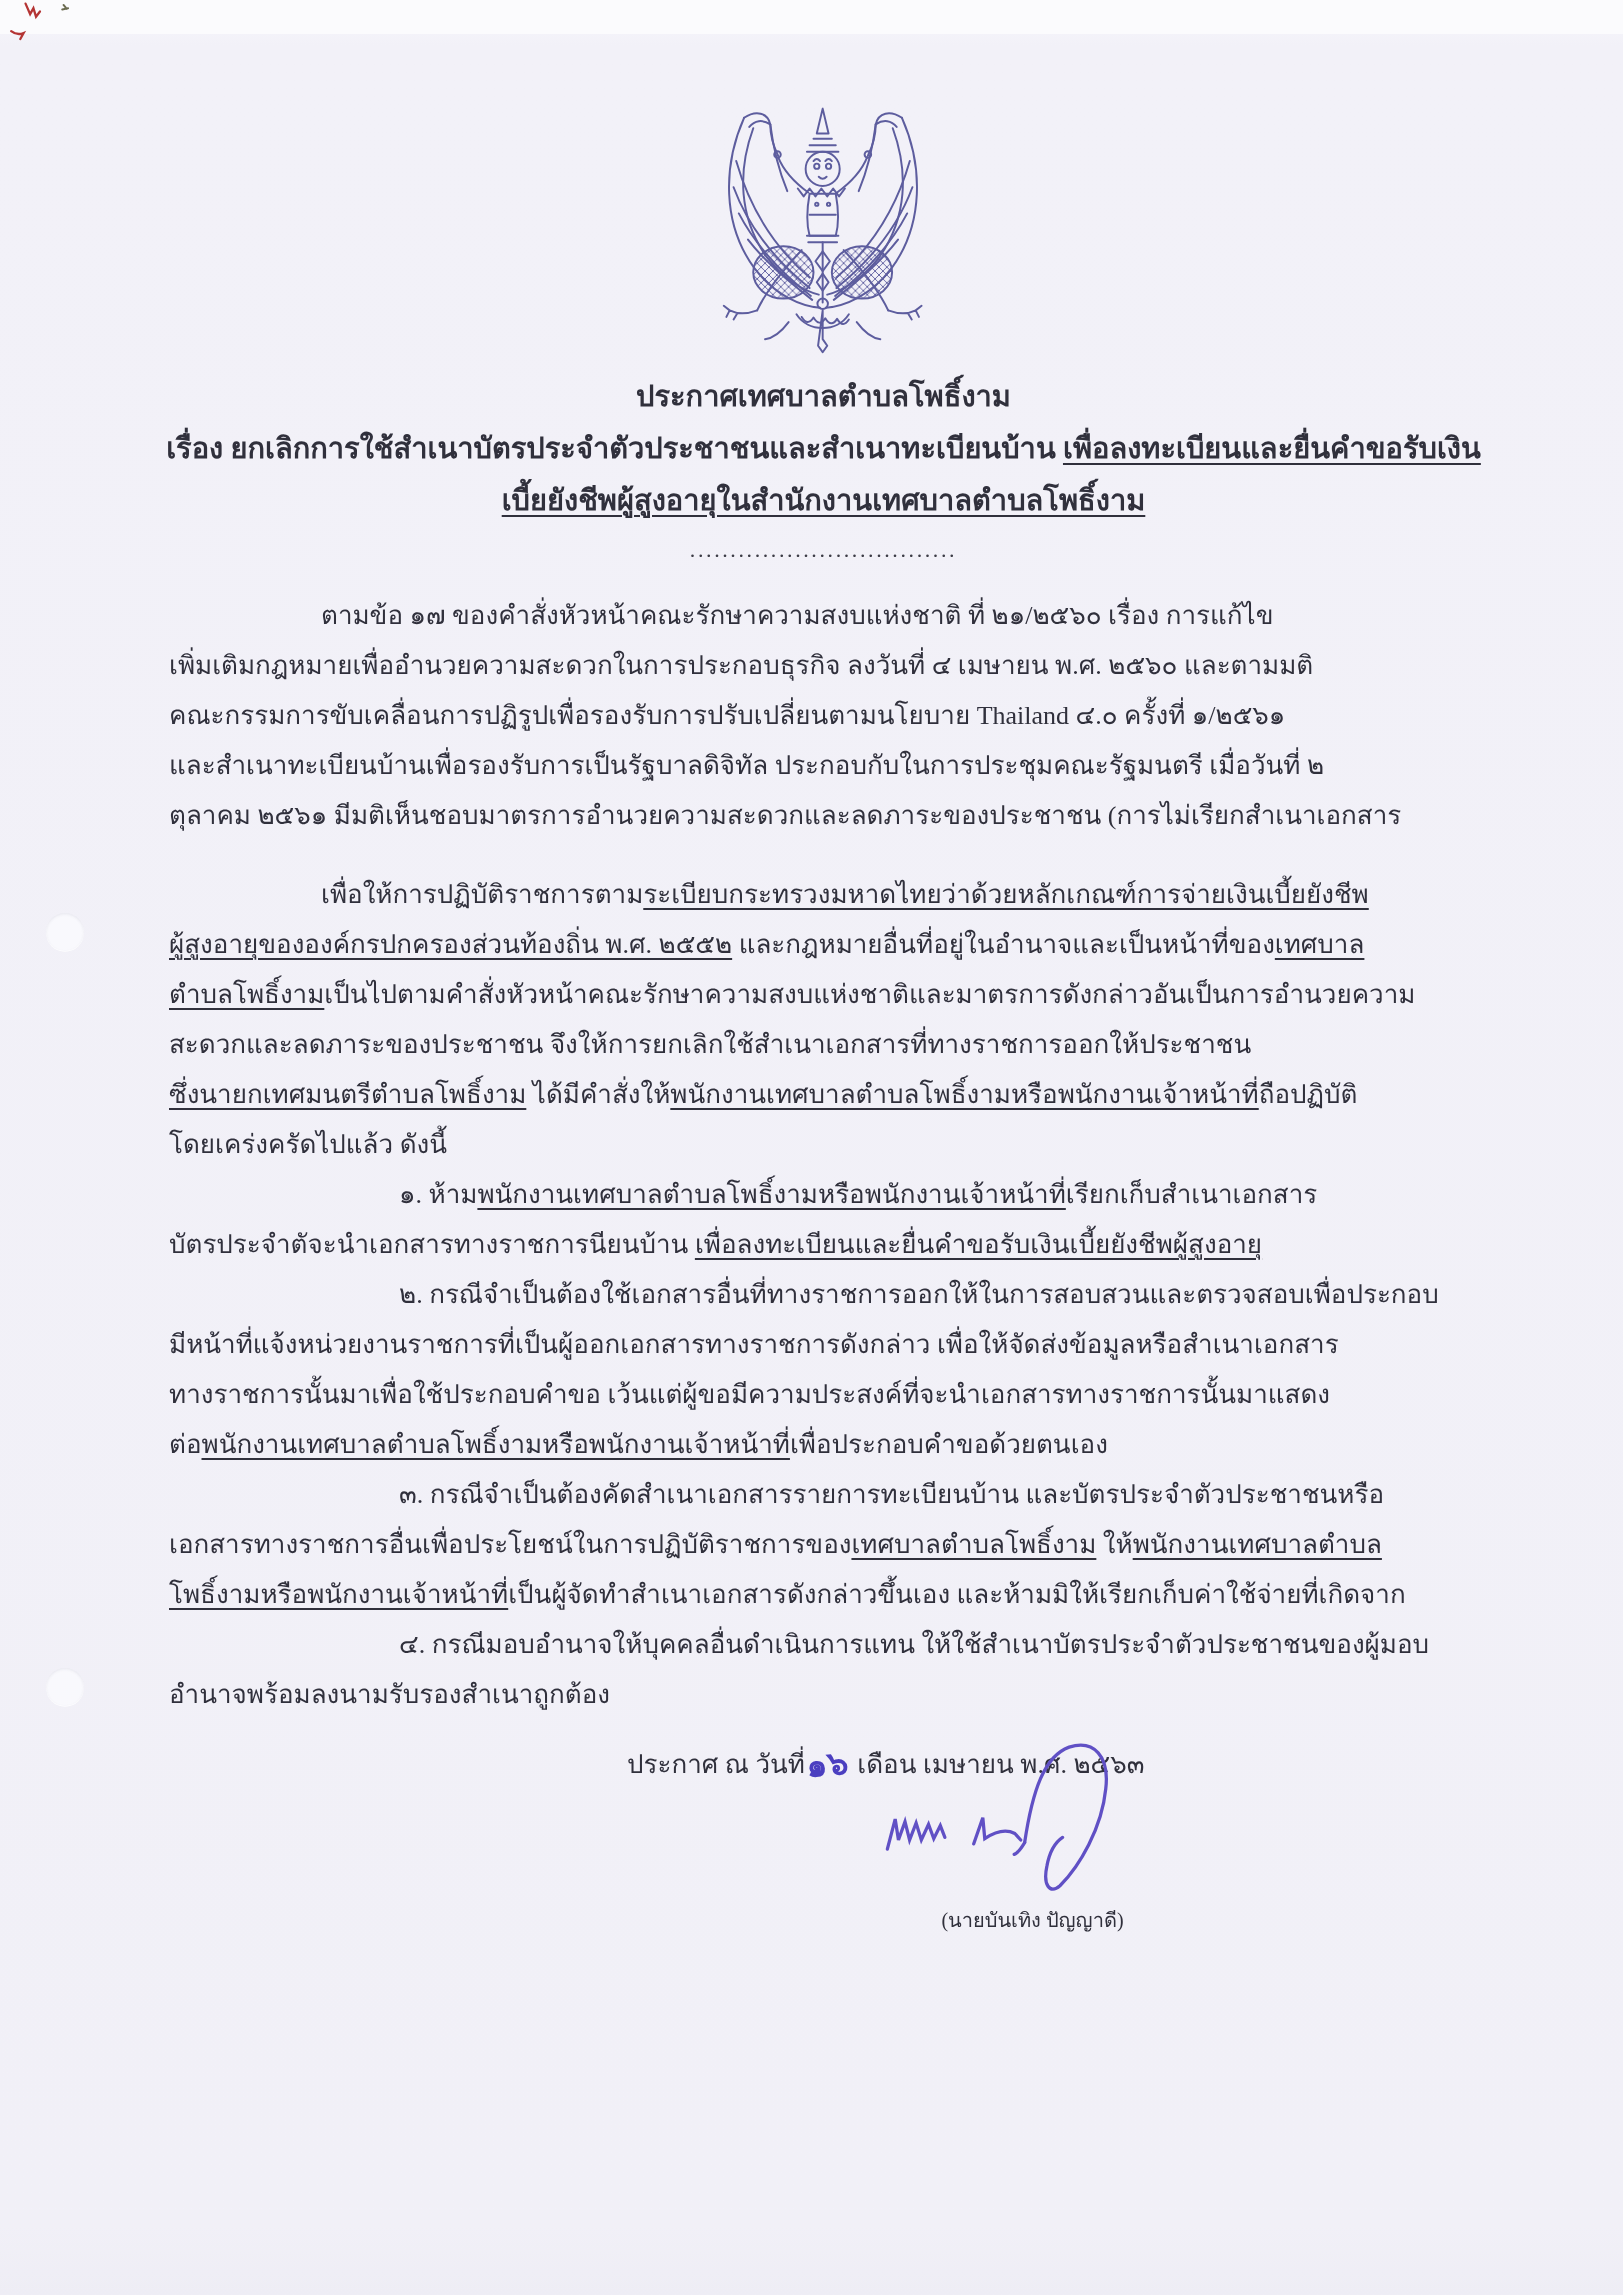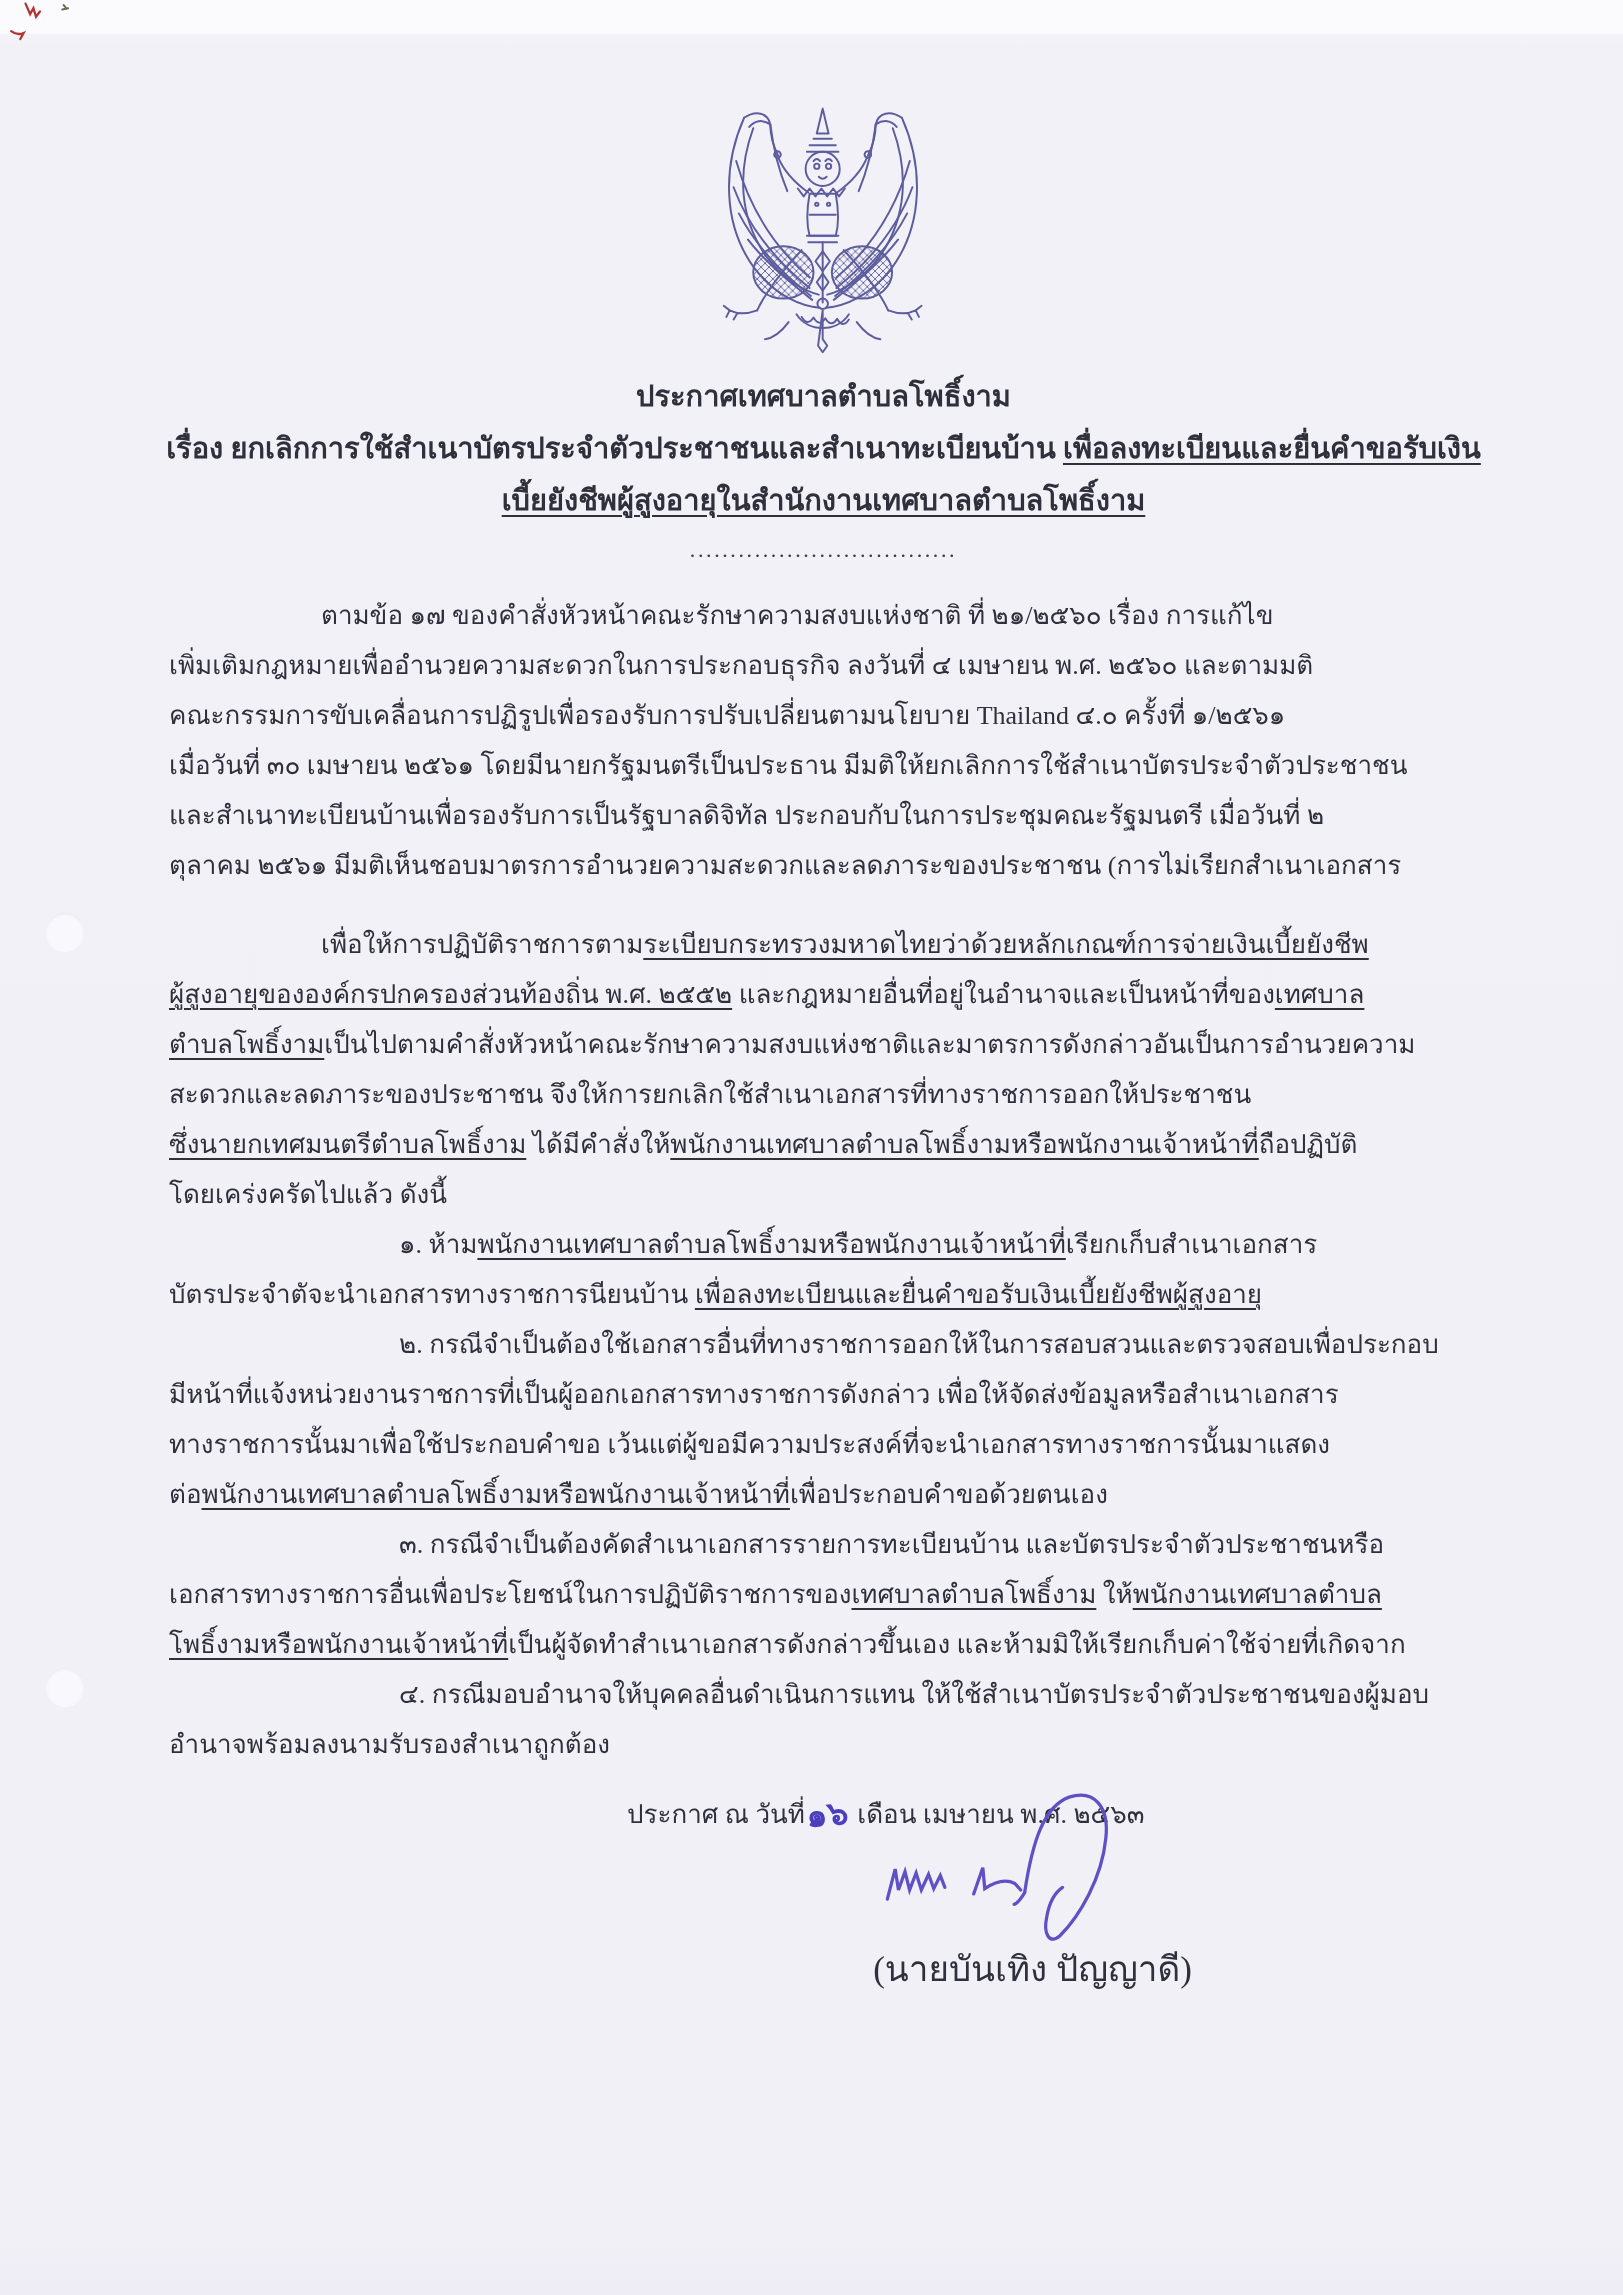--- a/index.html
+++ b/index.html
@@ -31,21 +31,21 @@
   .kind-para .line:first-child{text-indent:152px;}
   .kind-item .line:first-child{text-indent:230px;}
   .promulgation{margin-top:17px;padding-left:458px;font-size:26px;height:59px;white-space:nowrap;}
   .handwritten-day{
     display:inline-block;color:#4b3fc0;font-size:33px;font-weight:bold;
     transform:rotate(-5deg) translateY(2.6px);margin:0 9.2px 0 1.3px;
     font-family:"DejaVu Sans",sans-serif;
   }
   .sig-block{position:relative;margin-top:98px;margin-left:605px;width:517px;text-align:center;}
   .sig-ink{position:absolute;left:95px;top:-156px;}
-  .sig-line{line-height:52px;font-size:35px;white-space:nowrap;}
+  .sig-line{line-height:52px;font-size:20px;white-space:nowrap;}
   .hole-punch{
     position:absolute;left:46px;width:38px;height:38px;border-radius:50%;
     background:#f9f9fd;
     box-shadow:inset 0 1.3px 2.6px rgba(90,90,120,.10),0 0.7px 0 rgba(255,255,255,.9);
   }
   .hp1{top:913px;} .hp2{top:1668px;}
 </style>
 </head>
 <body>
 
@@ -129,21 +129,20 @@
     <div><span class="u">เบี้ยยังชีพผู้สูงอายุในสำนักงานเทศบาลตำบลโพธิ์งาม</span></div>
     <div class="dots">.................................</div>
   </div>
 
   <div class="doc-body">
     <div class="paragraphs">
         <div class="paragraph kind-para">
           <div class="line"><span>ตามข้อ ๑๗ ของคำสั่งหัวหน้าคณะรักษาความสงบแห่งชาติ ที่ ๒๑/๒๕๖๐ เรื่อง การแก้ไข</span></div>
           <div class="line"><span>เพิ่มเติมกฎหมายเพื่ออำนวยความสะดวกในการประกอบธุรกิจ ลงวันที่ ๔ เมษายน พ.ศ. ๒๕๖๐ และตามมติ</span></div>
           <div class="line"><span>คณะกรรมการขับเคลื่อนการปฏิรูปเพื่อรองรับการปรับเปลี่ยนตามนโยบาย Thailand ๔.๐ ครั้งที่ ๑/๒๕๖๑</span></div>
-          <div class="line"><span>เมื่อวันที่ ๓๐ เมษายน ๒๕๖๑ โดยมีนายกรัฐมนตรีเป็นประธาน มีมติให้ยกเลิกการใช้สำเนาบัตรประจำตัวประชาชน</span></div>
           <div class="line"><span>และสำเนาทะเบียนบ้านเพื่อรองรับการเป็นรัฐบาลดิจิทัล ประกอบกับในการประชุมคณะรัฐมนตรี เมื่อวันที่ ๒</span></div>
           <div class="line"><span>ตุลาคม ๒๕๖๑ มีมติเห็นชอบมาตรการอำนวยความสะดวกและลดภาระของประชาชน (การไม่เรียกสำเนาเอกสาร</span></div>
         </div>
         <div class="paragraph kind-para">
           <div class="line"><span>เพื่อให้การปฏิบัติราชการตาม</span><span class="u">ระเบียบกระทรวงมหาดไทยว่าด้วยหลักเกณฑ์การจ่ายเงินเบี้ยยังชีพ</span></div>
           <div class="line"><span class="u">ผู้สูงอายุขององค์กรปกครองส่วนท้องถิ่น พ.ศ. ๒๕๕๒</span><span> และกฎหมายอื่นที่อยู่ในอำนาจและเป็นหน้าที่ของ</span><span class="u">เทศบาล</span></div>
           <div class="line"><span class="u">ตำบลโพธิ์งาม</span><span>เป็นไปตามคำสั่งหัวหน้าคณะรักษาความสงบแห่งชาติและมาตรการดังกล่าวอันเป็นการอำนวยความ</span></div>
           <div class="line"><span>สะดวกและลดภาระของประชาชน จึงให้การยกเลิกใช้สำเนาเอกสารที่ทางราชการออกให้ประชาชน</span></div>
           <div class="line"><span class="u">ซึ่งนายกเทศมนตรีตำบลโพธิ์งาม</span><span> ได้มีคำสั่งให้</span><span class="u">พนักงานเทศบาลตำบลโพธิ์งามหรือพนักงานเจ้าหน้าที่</span><span>ถือปฏิบัติ</span></div>
           <div class="line"><span>โดยเคร่งครัดไปแล้ว ดังนี้</span></div>

